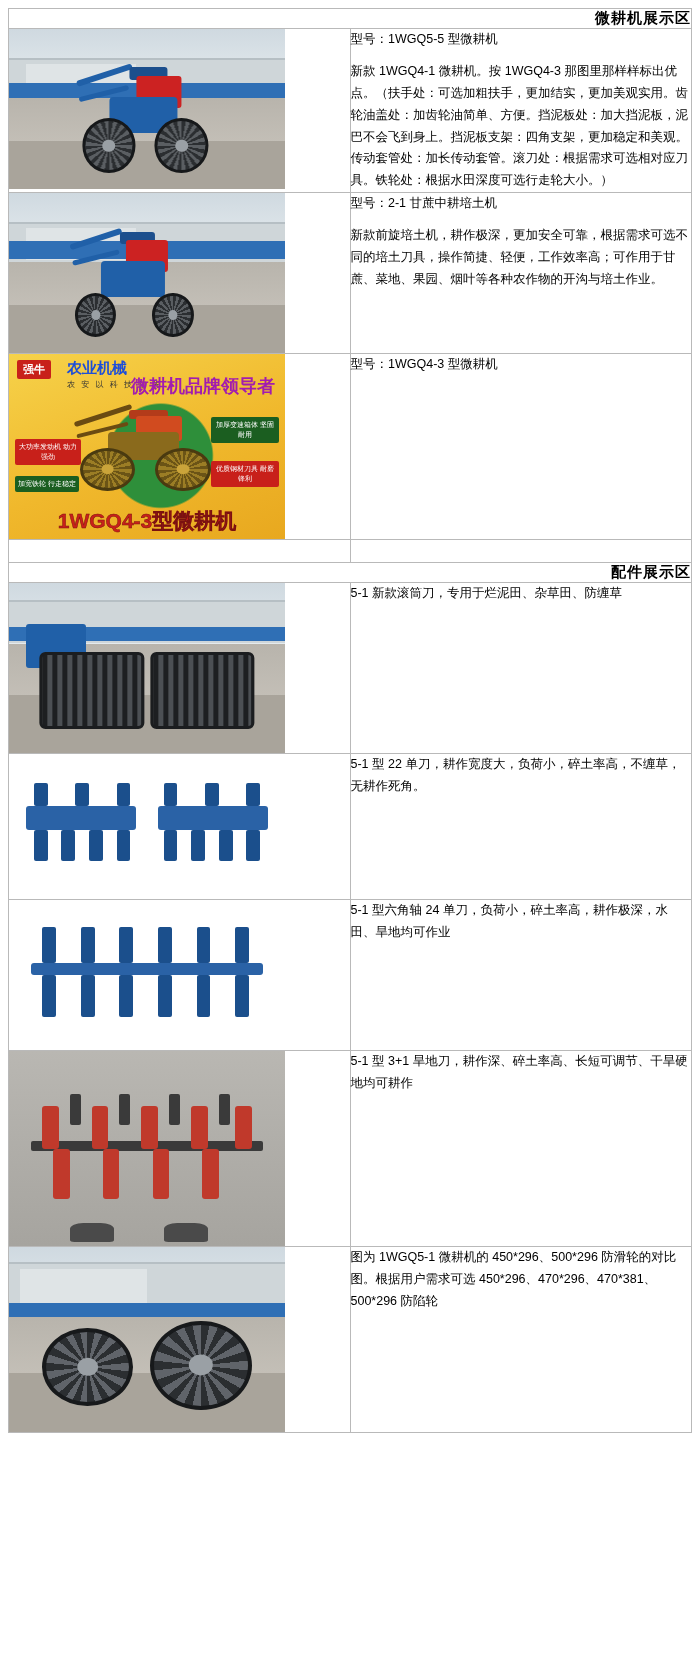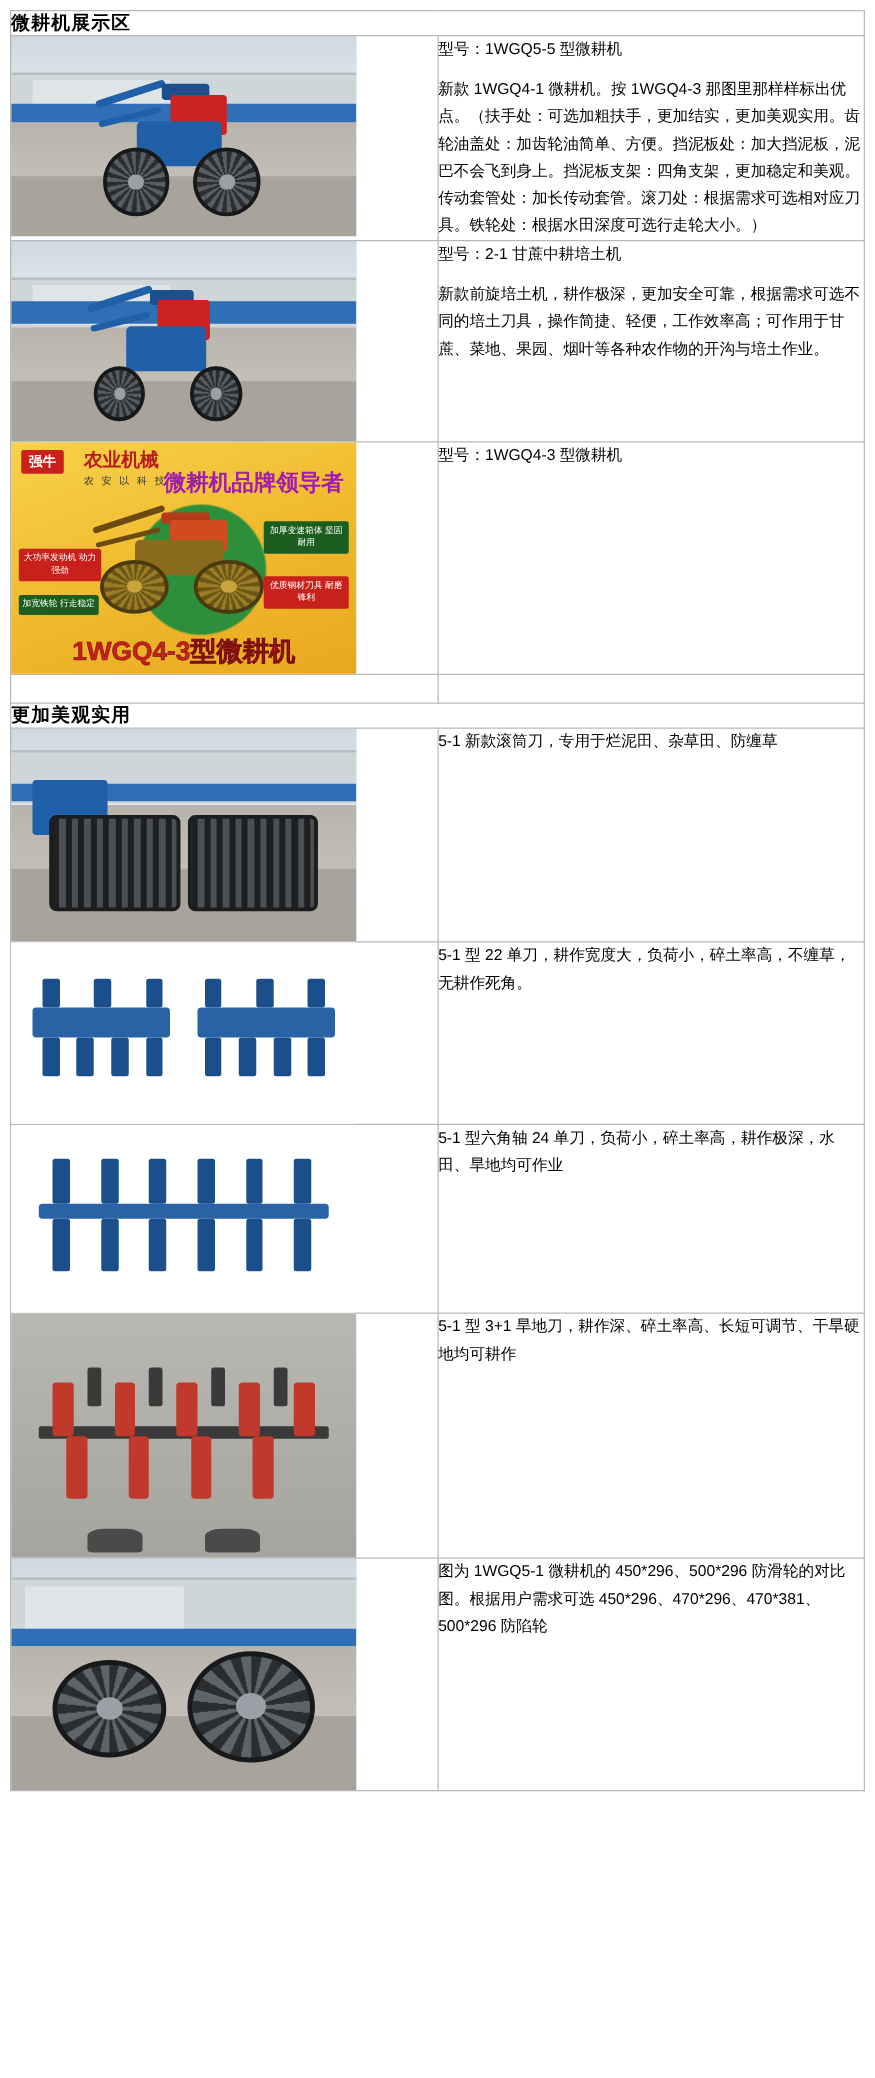--- a/index.html
+++ b/index.html
@@ -21,21 +21,21 @@
     width: 684px;
     border-collapse: collapse;
     table-layout: fixed;
   }
   table.doc td {
     border: 1px solid #b9b9b9;
     vertical-align: top;
     padding: 0;
   }
   .section-header {
-    text-align: left;
+    text-align: right;
     font-weight: bold;
     font-size: 15px;
     padding: 9px 4px 9px 4px;
     letter-spacing: 1px;
   }
   .img-cell {
     width: 288px;
     padding: 6px;
     text-align: center;
     background: #fff;
@@ -95,21 +95,21 @@
   .m-hub { position:absolute; left:50%; top:50%; width:26%; height:26%; transform:translate(-50%,-50%); border-radius:50%; background:#9aa0a5; }
 
   
   .poster {
     position:relative; width:276px; background:#f3c93c; overflow:hidden;
   }
   .poster .pbg { position:absolute; inset:0; background:
       radial-gradient(circle at 55% 55%, #2e8f3a 0 28%, rgba(46,143,58,0) 29%),
       linear-gradient(160deg,#f6d24a 0%, #f0b82c 55%, #e8a81f 100%); }
   .poster .plogo { position:absolute; left:8px; top:6px; background:#c8201a; color:#fff; font-size:11px; font-weight:bold; padding:2px 6px; border-radius:2px; }
-  .poster .plogo2 { position:absolute; left:58px; top:5px; color:#b91c1c; font-size:15px; font-weight:bold; }
+  .poster .plogo2 { position:absolute; left:58px; top:5px; color:#1d4ed8; font-size:15px; font-weight:bold; }
   .poster .psub { position:absolute; left:58px; top:25px; color:#333; font-size:8px; letter-spacing:2px; }
   .poster .pslogan { position:absolute; right:10px; top:20px; color:#a21caf; font-size:18px; font-weight:bold; }
   .poster .pmach { position:absolute; left:18%; top:30%; width:64%; height:44%; }
   .poster .pbottom { position:absolute; left:0; right:0; bottom:4px; text-align:center; color:#c8201a; font-size:21px; font-weight:bold; -webkit-text-stroke:0.5px #7a1110; }
   .poster .ptagA { position:absolute; left:6px; top:46%; width:60px; background:#c8201a; color:#fff; font-size:7px; padding:3px; border-radius:2px; line-height:1.4;}
   .poster .ptagB { position:absolute; right:6px; top:34%; width:62px; background:#1b5e20; color:#fff; font-size:7px; padding:3px; border-radius:2px; line-height:1.4;}
   .poster .ptagC { position:absolute; right:6px; top:58%; width:62px; background:#c8201a; color:#fff; font-size:7px; padding:3px; border-radius:2px; line-height:1.4;}
   .poster .ptagD { position:absolute; left:6px; top:66%; width:58px; background:#1b5e20; color:#fff; font-size:7px; padding:3px; border-radius:2px; line-height:1.4;}
 
   
@@ -228,21 +228,21 @@
         <p>型号：1WGQ4-3 型微耕机</p>
       </td>
     </tr>
 
     <tr class="spacer-row">
       <td></td>
       <td></td>
     </tr>
 
     <tr>
-      <td colspan="2" class="section-header">更加美观实用</td>
+      <td colspan="2" class="section-header">配件展示区</td>
     </tr>
 
     <tr>
       <td class="img-cell">
         <div class="photo" style="height:170px;">
           <div class="ph-sky"></div>
           <div class="ph-bldg" style="top:10%;height:24%;"></div>
           <div class="ph-bluewall" style="top:26%;height:8%;"></div>
           <div class="ph-ground" style="height:64%;"></div>
           <div class="ph-ground-d" style="height:34%;"></div>

